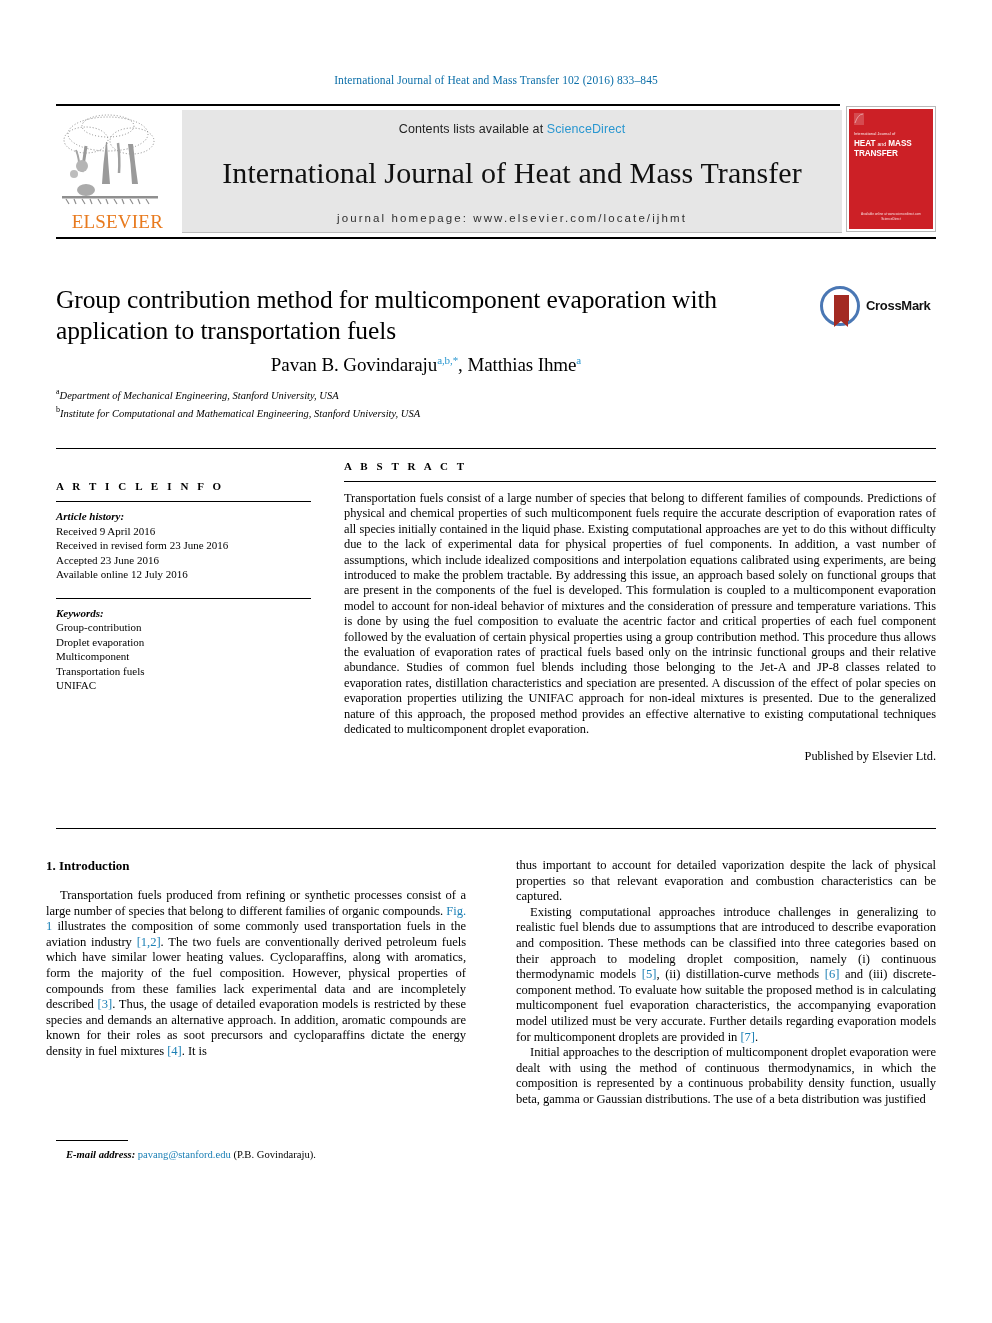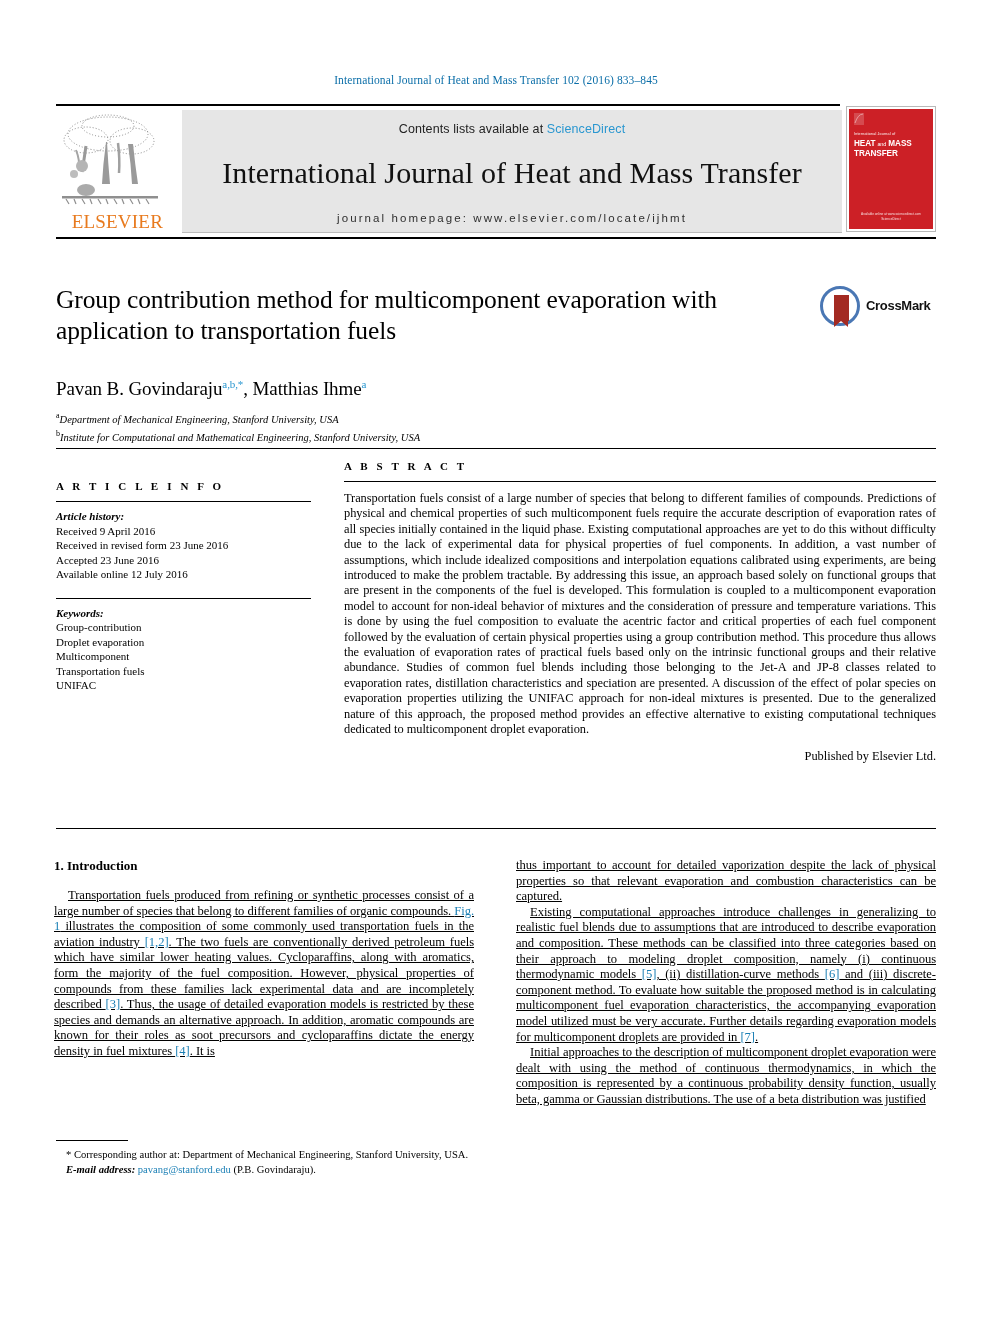--- a/index.html
+++ b/index.html
@@ -174,22 +174,23 @@
     font-family: "Liberation Serif", serif;
     font-size: 25.5px;
     line-height: 31px;
     color: #000;
     margin: 0;
     font-weight: normal;
     letter-spacing: -0.1px;
   }
   .authors {
     font-size: 19px;
-    margin-top: 32px;
+    margin-top: 8px;
     letter-spacing: -0.1px;
+    text-align: center;
   }
   .authors sup { font-size: 11px; color: #2a97d0; vertical-align: super; }
   .affil {
     font-size: 10.5px;
     font-style: italic;
     margin-top: 9px;
     line-height: 13.5px;
   }
   .affil sup { font-style: normal; font-size: 8px; vertical-align: super; }
 
@@ -283,21 +284,21 @@
   .body-rule {
     position: absolute;
     left: 56px;
     top: 828px;
     width: 880px;
     height: 1px;
     background: #000;
   }
   .col-body-left {
     position: absolute;
-    left: 54px;
+    left: 46px;
     top: 858px;
     width: 420px;
   }
   .col-body-right {
     position: absolute;
     left: 516px;
     top: 858px;
     width: 420px;
   }
   .section-title {
@@ -305,21 +306,20 @@
     font-weight: bold;
     margin: 0 0 14px 0;
   }
   p.body {
     margin: 0;
     font-size: 12.6px;
     line-height: 15.6px;
     text-align: justify;
     text-indent: 14px;
     letter-spacing: -0.05px;
-    text-decoration: underline;
   }
   p.body + p.body { margin-top: 0px; }
   a, .lnk { color: #1a7fb5; text-decoration: none; }
 
   
   .footnote-area {
     position: absolute;
     left: 56px;
     top: 1140px;
     width: 420px;
@@ -472,18 +472,17 @@
   </div>
 
   <div class="col-body-right">
     <p class="body" style="text-indent:0">thus important to account for detailed vaporization despite the lack of physical properties so that relevant evaporation and combustion characteristics can be captured.</p>
     <p class="body"><span>Existing computational approaches introduce challenges in generalizing to realistic fuel blends due to assumptions that are introduced to describe evaporation and composition. These methods can be classified into three categories based on their approach to modeling droplet composition, namely (i) continuous thermodynamic models </span><span class="lnk">[5]</span><span>, (ii) distillation-curve methods </span><span class="lnk">[6]</span><span> and (iii) discrete-component method. To evaluate how suitable the proposed method is in calculating multicomponent fuel evaporation characteristics, the accompanying evaporation model utilized must be very accurate. Further details regarding evaporation models for multicomponent droplets are provided in </span><span class="lnk">[7]</span><span>.</span></p>
     <p class="body">Initial approaches to the description of multicomponent droplet evaporation were dealt with using the method of continuous thermodynamics, in which the composition is represented by a continuous probability density function, usually beta, gamma or Gaussian distributions. The use of a beta distribution was justified</p>
   </div>
 
   <div class="footnote-area">
     <div class="fn-rule"></div>
-    <p class="fn"><span>*</span><span> Corresponding author at: Department of Mechanical Engineering, Stanford University, USA.</span></p>
     <p class="fn" style="margin-top:2px"><span class="ital">E-mail address:</span> <span class="lnk">pavang@stanford.edu</span><span> (P.B. Govindaraju).</span></p>
   </div>
 
 
 </div>
 
 </body></html>

